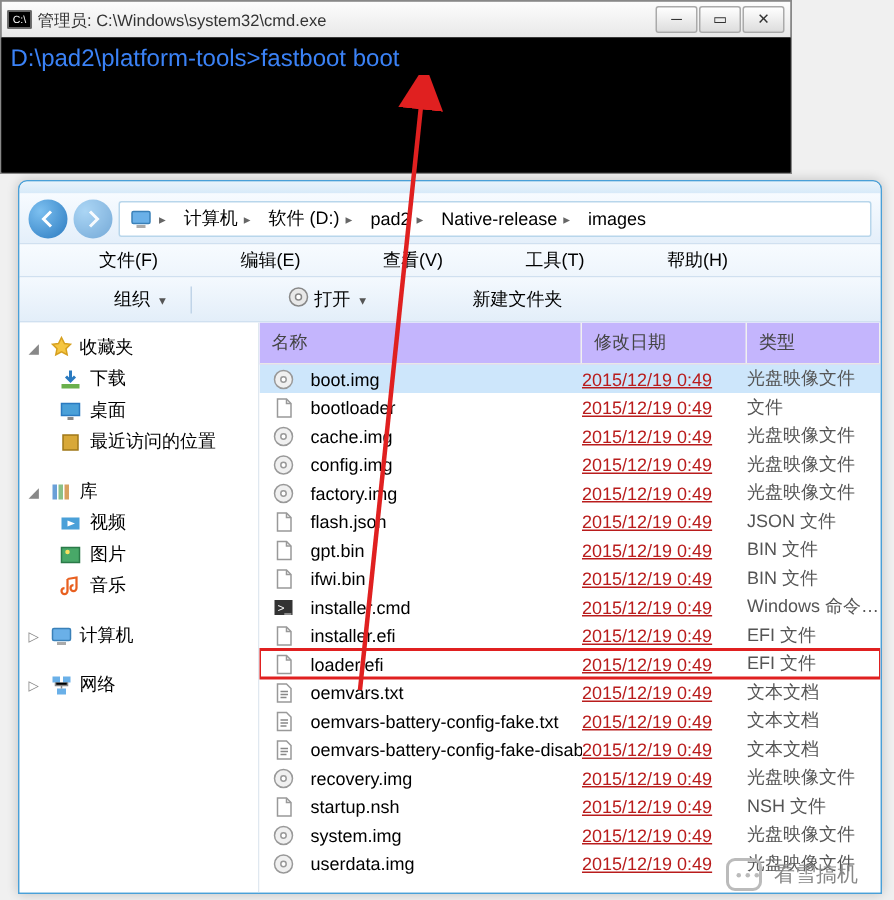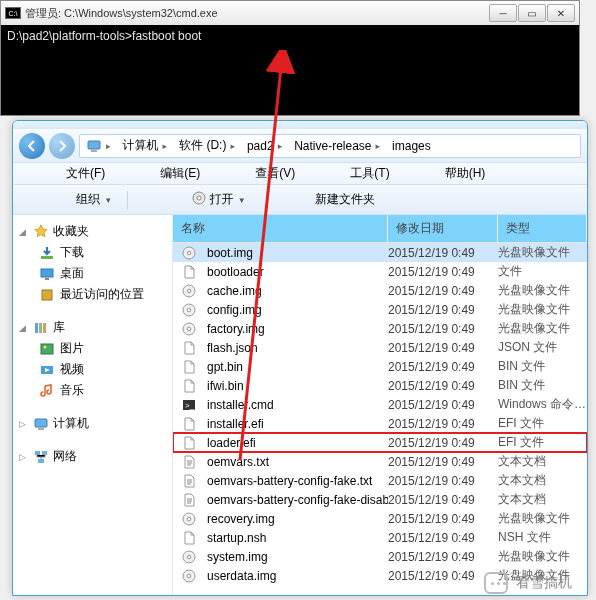--- a/index.html
+++ b/index.html
@@ -1,25 +1,25 @@
 <!DOCTYPE html>
 <html><head>
 <meta charset="utf-8">
 <style>
 * { margin: 0; padding: 0; box-sizing: border-box; font-family: "Microsoft YaHei", "Segoe UI", Tahoma, sans-serif; }
 body { background: #f0f0f0; position: relative; width: 596px; height: 600px; overflow: hidden; }
 
 
-.cmd-window { position: absolute; top: 0; left: 0; width: 580px; background: #000; border: 1px solid #888; }
+.cmd-window { position: absolute; top: 0; left: 0; width: 528px; background: #000; border: 1px solid #888; }
 .cmd-titlebar { height: 24px; background: linear-gradient(to bottom, #fdfdfd, #e8e8e8); display: flex; align-items: center; padding: 0 4px; font-size: 11px; color: #333; }
 .cmd-titlebar .cmd-icon { width: 16px; height: 12px; background: #000; border: 1px solid #666; margin-right: 4px; display: inline-flex; align-items: center; justify-content: center; color: #fff; font-size: 7px; }
 .cmd-titlebar .title { flex: 1; }
 .win-controls { display: flex; gap: 1px; }
 .win-btn { width: 28px; height: 18px; border: 1px solid #aaa; background: linear-gradient(to bottom,#fff,#ddd); border-radius: 2px; font-size: 10px; display: flex; align-items: center; justify-content: center; cursor: pointer; }
-.cmd-body { background: #000; color: #e5e5e5; font-family: Consolas, "Lucida Console", monospace; font-size: 12px; padding: 4px 6px; min-height: 90px; white-space: pre; }
+.cmd-body { background: #000; color: #3b82f6; font-family: Consolas, "Lucida Console", monospace; font-size: 16px; padding: 4px 6px; min-height: 90px; white-space: pre; }
 
 
 .explorer { position: absolute; top: 120px; left: 12px; width: 576px; height: 476px; background: #fff; border: 1px solid #4aa0d8; border-radius: 6px 6px 0 0; box-shadow: 0 0 8px rgba(0,0,0,.2); display: flex; flex-direction: column; overflow: hidden; }
 .exp-caption { height: 8px; background: linear-gradient(to bottom,#e9f3fb,#d7eaf9); }
 
 .exp-nav { height: 34px; background: linear-gradient(to bottom,#f7fbff,#e4effa); display: flex; align-items: center; padding: 4px 6px; gap: 4px; border-bottom: 1px solid #d0e0f0; }
 .nav-btn { width: 26px; height: 26px; border-radius: 50%; background: radial-gradient(circle at 30% 30%,#7dc0f0,#2a7ac0); color: #fff; display: flex; align-items: center; justify-content: center; font-size: 14px; cursor: pointer; }
 .breadcrumb { flex: 1; height: 24px; background: #fff; border: 1px solid #b8d6eb; border-radius: 2px; display: flex; align-items: center; font-size: 12px; overflow: hidden; }
 .bc-seg { padding: 0 6px; display: flex; align-items: center; gap: 4px; cursor: pointer; height: 100%; }
 .bc-arrow { color: #666; font-size: 9px; }
@@ -38,30 +38,30 @@
 
 .sidebar { width: 160px; background: #fff; border-right: 1px solid #e0e8f0; padding: 6px 0; font-size: 12px; overflow-y: auto; }
 .sb-group { margin-bottom: 12px; }
 .sb-header { display: flex; align-items: center; gap: 4px; padding: 2px 6px; cursor: pointer; }
 .sb-header .disc { color: #888; font-size: 9px; width: 10px; }
 .sb-item { display: flex; align-items: center; gap: 5px; padding: 2px 6px 2px 26px; cursor: pointer; }
 .sb-icon { width: 16px; height: 16px; display: inline-flex; align-items: center; justify-content: center; font-size: 13px; }
 
 
 .files { flex: 1; background: #fff; font-size: 12px; overflow-y: auto; }
-.files-header { display: flex; background: #7dd3fc; border-bottom: 1px solid #e8e8e8; position: sticky; top: 0; }
+.files-header { display: flex; background: #c4b5fd; border-bottom: 1px solid #e8e8e8; position: sticky; top: 0; }
 .fh-col { padding: 5px 8px; color: #444; cursor: pointer; border-right: 1px solid #f0f0f0; }
 .fh-name { width: 215px; }
 .fh-date { width: 110px; }
 .fh-type { flex: 1; }
 .file-row { display: flex; align-items: center; height: 19px; cursor: pointer; }
 .file-row.selected { background: #cde6fb; }
 .file-row.highlighted { outline: 2px solid #e02020; outline-offset: -1px; }
 .fc-name { width: 215px; padding-left: 8px; display: flex; align-items: center; gap: 10px; overflow: hidden; white-space: nowrap; text-overflow: ellipsis; }
-.fc-date { width: 110px; color: #404040; }
+.fc-date { width: 110px; color: #b91c1c; text-decoration: underline; }
 .fc-type { flex: 1; color: #555; overflow: hidden; white-space: nowrap; text-overflow: ellipsis; }
 .file-icon { width: 16px; height: 16px; flex-shrink: 0; display: inline-flex; align-items: center; justify-content: center; }
 
 
 .arrow-annot { position: absolute; top: 50px; left: 220px; width: 120px; height: 415px; pointer-events: none; z-index: 100; }
 
 
 .watermark { position: absolute; bottom: 6px; right: 24px; display: flex; align-items: center; gap: 8px; color: #888; font-size: 14px; pointer-events: none; }
 .wm-chat { width: 24px; height: 22px; border: 2px solid #bbb; border-radius: 6px; position: relative; }
 .wm-chat::before, .wm-chat::after { content: ""; position: absolute; width: 3px; height: 3px; background: #bbb; border-radius: 50%; top: 8px; }
@@ -203,34 +203,34 @@
                 <rect x="2" y="3" width="3" height="10" fill="#6aa0d8"></rect>
                 <rect x="6" y="3" width="3" height="10" fill="#8ac088"></rect>
                 <rect x="10" y="3" width="3" height="10" fill="#d8a060"></rect>
               </svg>
             </span>
           <span>库</span>
         </div>
         <div class="sb-item">
           <span class="sb-icon">
               <svg class="ico" viewBox="0 0 16 16">
+                <rect x="2" y="4" width="12" height="8" fill="#4aa0d8"></rect>
+                <path d="M6 6l5 2-5 2z" fill="#fff"></path>
+              </svg>
+            </span>
+          <span>视频</span>
+        </div>
+        <div class="sb-item">
+          <span class="sb-icon">
+              <svg class="ico" viewBox="0 0 16 16">
                 <rect x="2" y="3" width="12" height="10" fill="#48a868" stroke="#2a7a48"></rect>
                 <circle cx="6" cy="6" r="1.5" fill="#f8e060"></circle>
               </svg>
             </span>
           <span>图片</span>
-        </div>
-        <div class="sb-item">
-          <span class="sb-icon">
-              <svg class="ico" viewBox="0 0 16 16">
-                <rect x="2" y="4" width="12" height="8" fill="#4aa0d8"></rect>
-                <path d="M6 6l5 2-5 2z" fill="#fff"></path>
-              </svg>
-            </span>
-          <span>视频</span>
         </div>
         <div class="sb-item">
           <span class="sb-icon">
               <svg class="ico" viewBox="0 0 16 16">
                 <path d="M6 3v8a2 2 0 11-2-2M6 3l6-1v7a2 2 0 11-2-2" stroke="#e86020" stroke-width="1.5" fill="none"></path>
               </svg>
             </span>
           <span>音乐</span>
         </div>
       </div>

